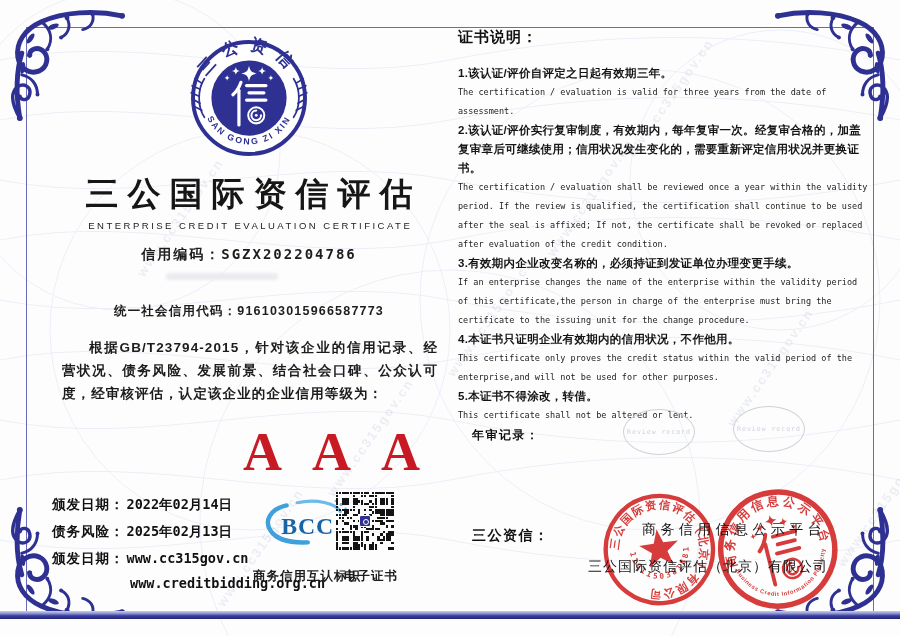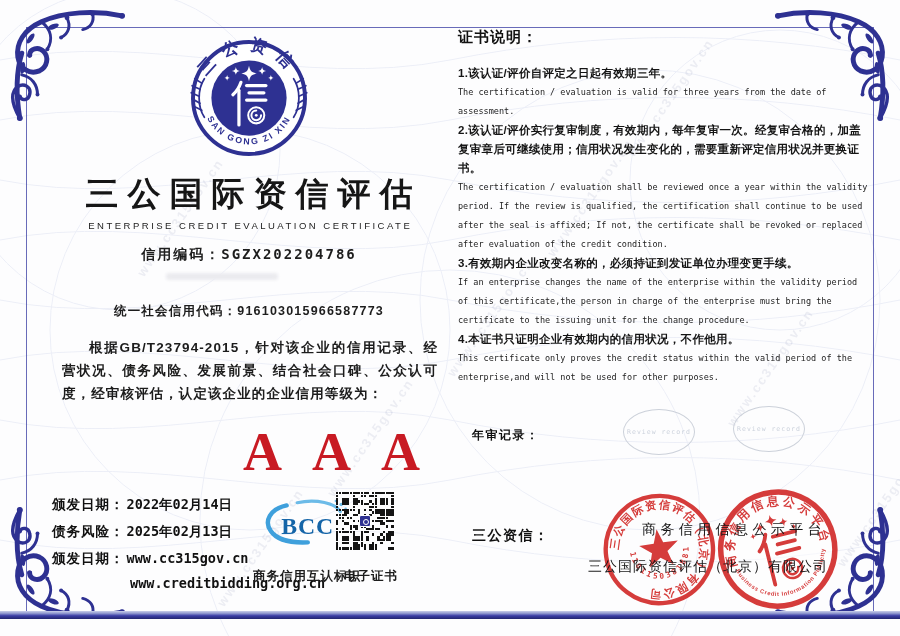--- a/index.html
+++ b/index.html
@@ -524,20 +524,24 @@
         <div class="instr-en">The certification / evaluation shall be reviewed once a year within the validity period. If the review is qualified,  the certification shall continue to be used after the seal is affixed; If not, the certificate shall be revoked or replaced after evaluation of the credit condition.</div>
       </div>
       <div>
         <div class="instr-zh">3.有效期内企业改变名称的，必须持证到发证单位办理变更手续。</div>
         <div class="instr-en">If an enterprise changes the name of the enterprise within the validity period of this certificate,the person in charge of the enterprise must bring the certificate to the issuing unit for the change procedure.</div>
       </div>
       <div>
         <div class="instr-zh">4.本证书只证明企业有效期内的信用状况，不作他用。</div>
         <div class="instr-en">This certificate only proves the credit status within the valid period of the enterprise,and will not be used for other purposes.</div>
       </div>
+      <div>
+        <div class="instr-zh">5.本证书不得涂改，转借。</div>
+        <div class="instr-en">This certificate shall not be altered or lent.</div>
+      </div>
     </div>
   </div>
 
   <div class="annual-label">年审记录：</div>
   <div class="review-ellipse re1">
     <span>Review record</span>
   </div>
   <div class="review-ellipse re2">
     <span>Review record</span>
   </div>

